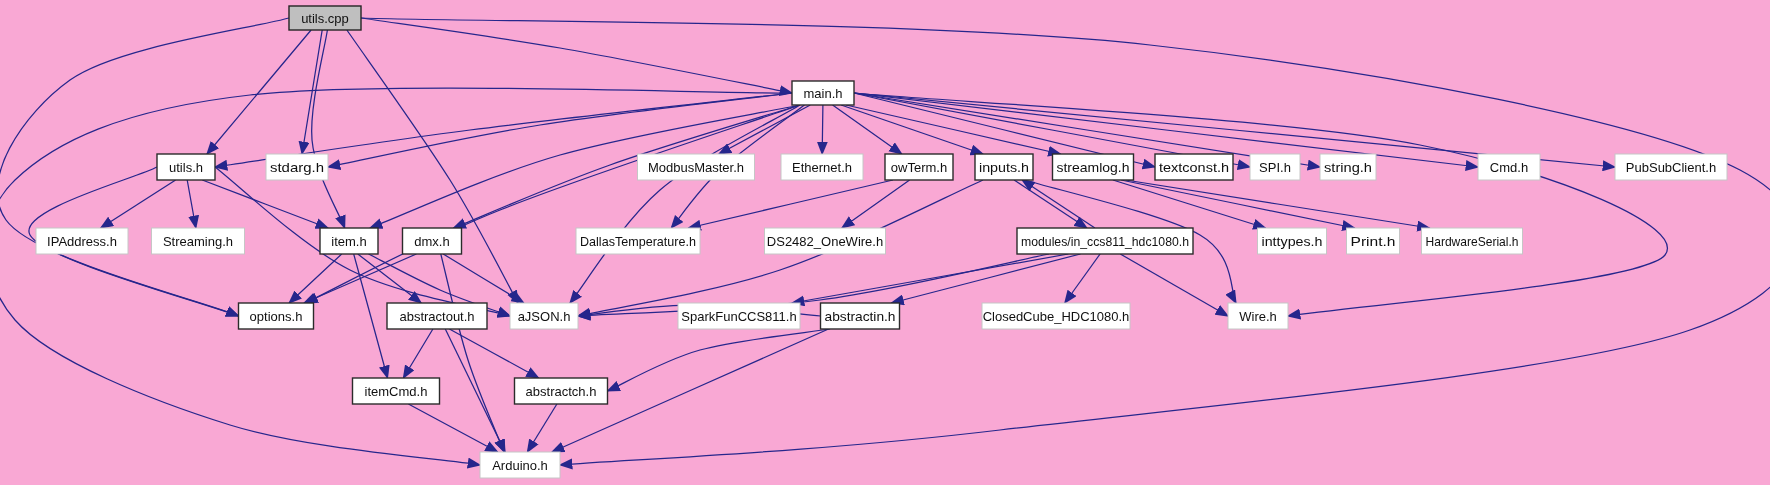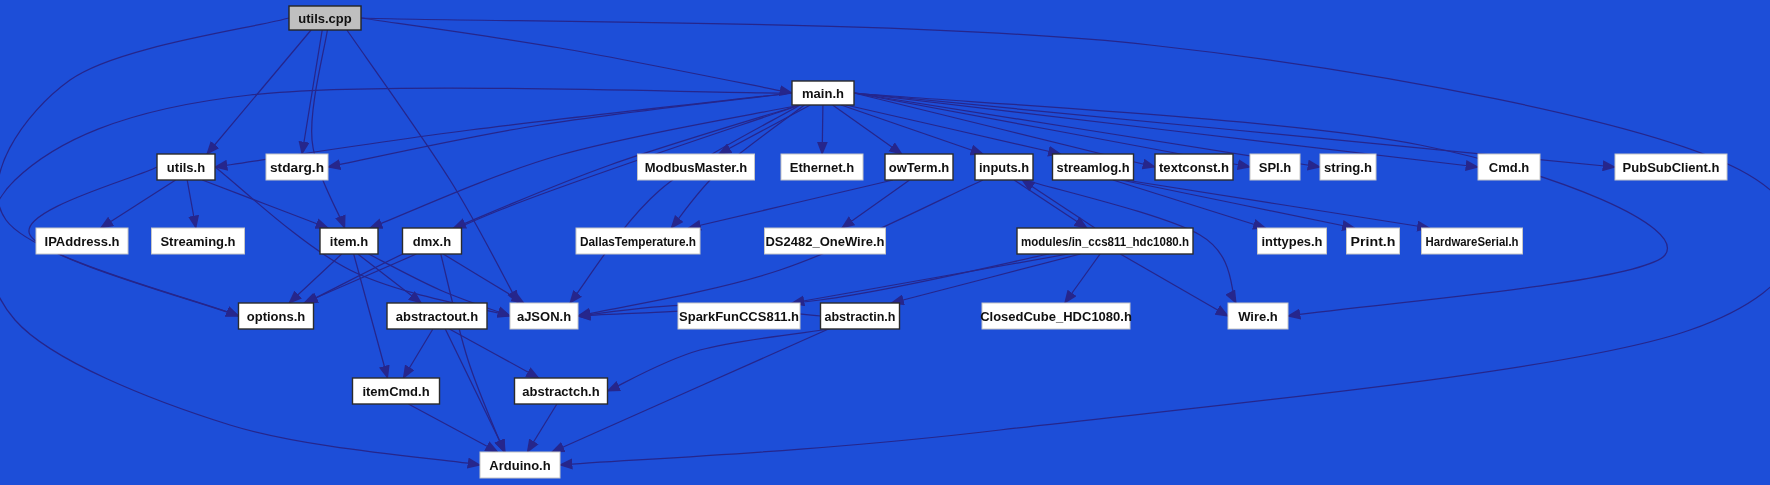--- a/index.html
+++ b/index.html
@@ -5,23 +5,22 @@
   html, body {
     margin: 0;
     padding: 0;
     background: #ffffff;
     font-family: "Liberation Sans", sans-serif;
   }
   #stage {
     position: relative;
     width: 1770px;
     height: 485px;
-    background: #1d4ed8;
+    background: #f9a8d4;
     overflow: hidden;
-    font-weight: bold;
   }
   svg { display: block; }
   .edge {
     fill: none;
     stroke-width: 1.25px;
   }
   .node-label {
     font-family: "Liberation Sans", sans-serif;
     fill: #101010;
     user-select: none;

